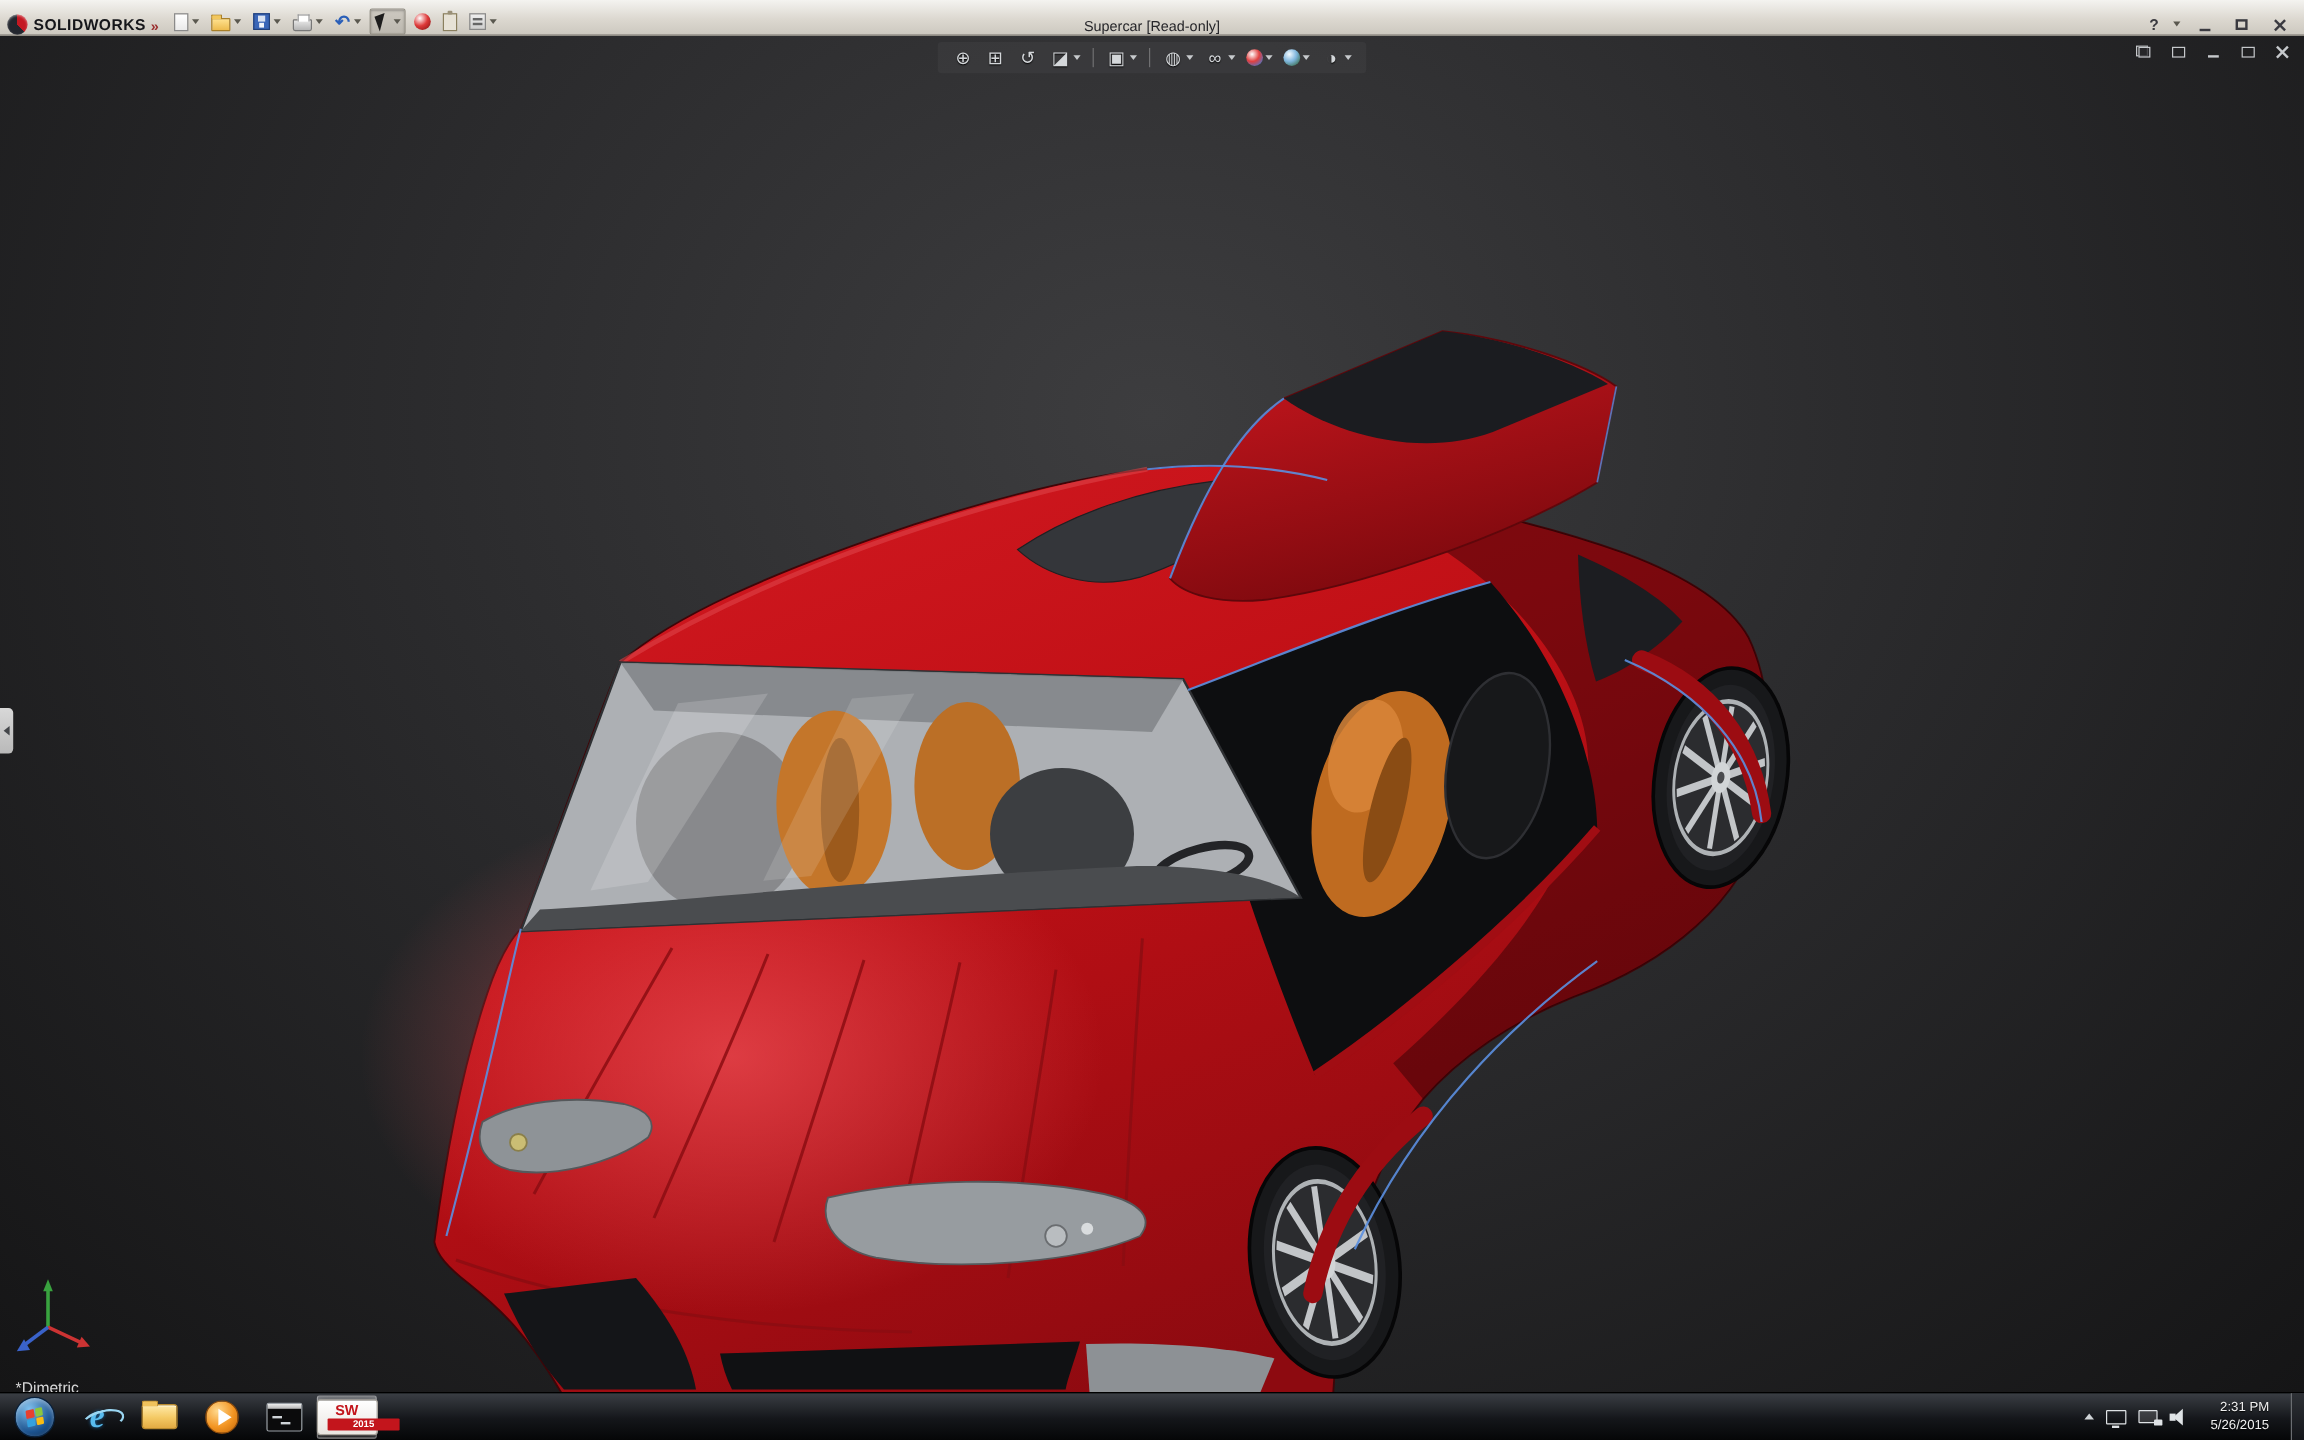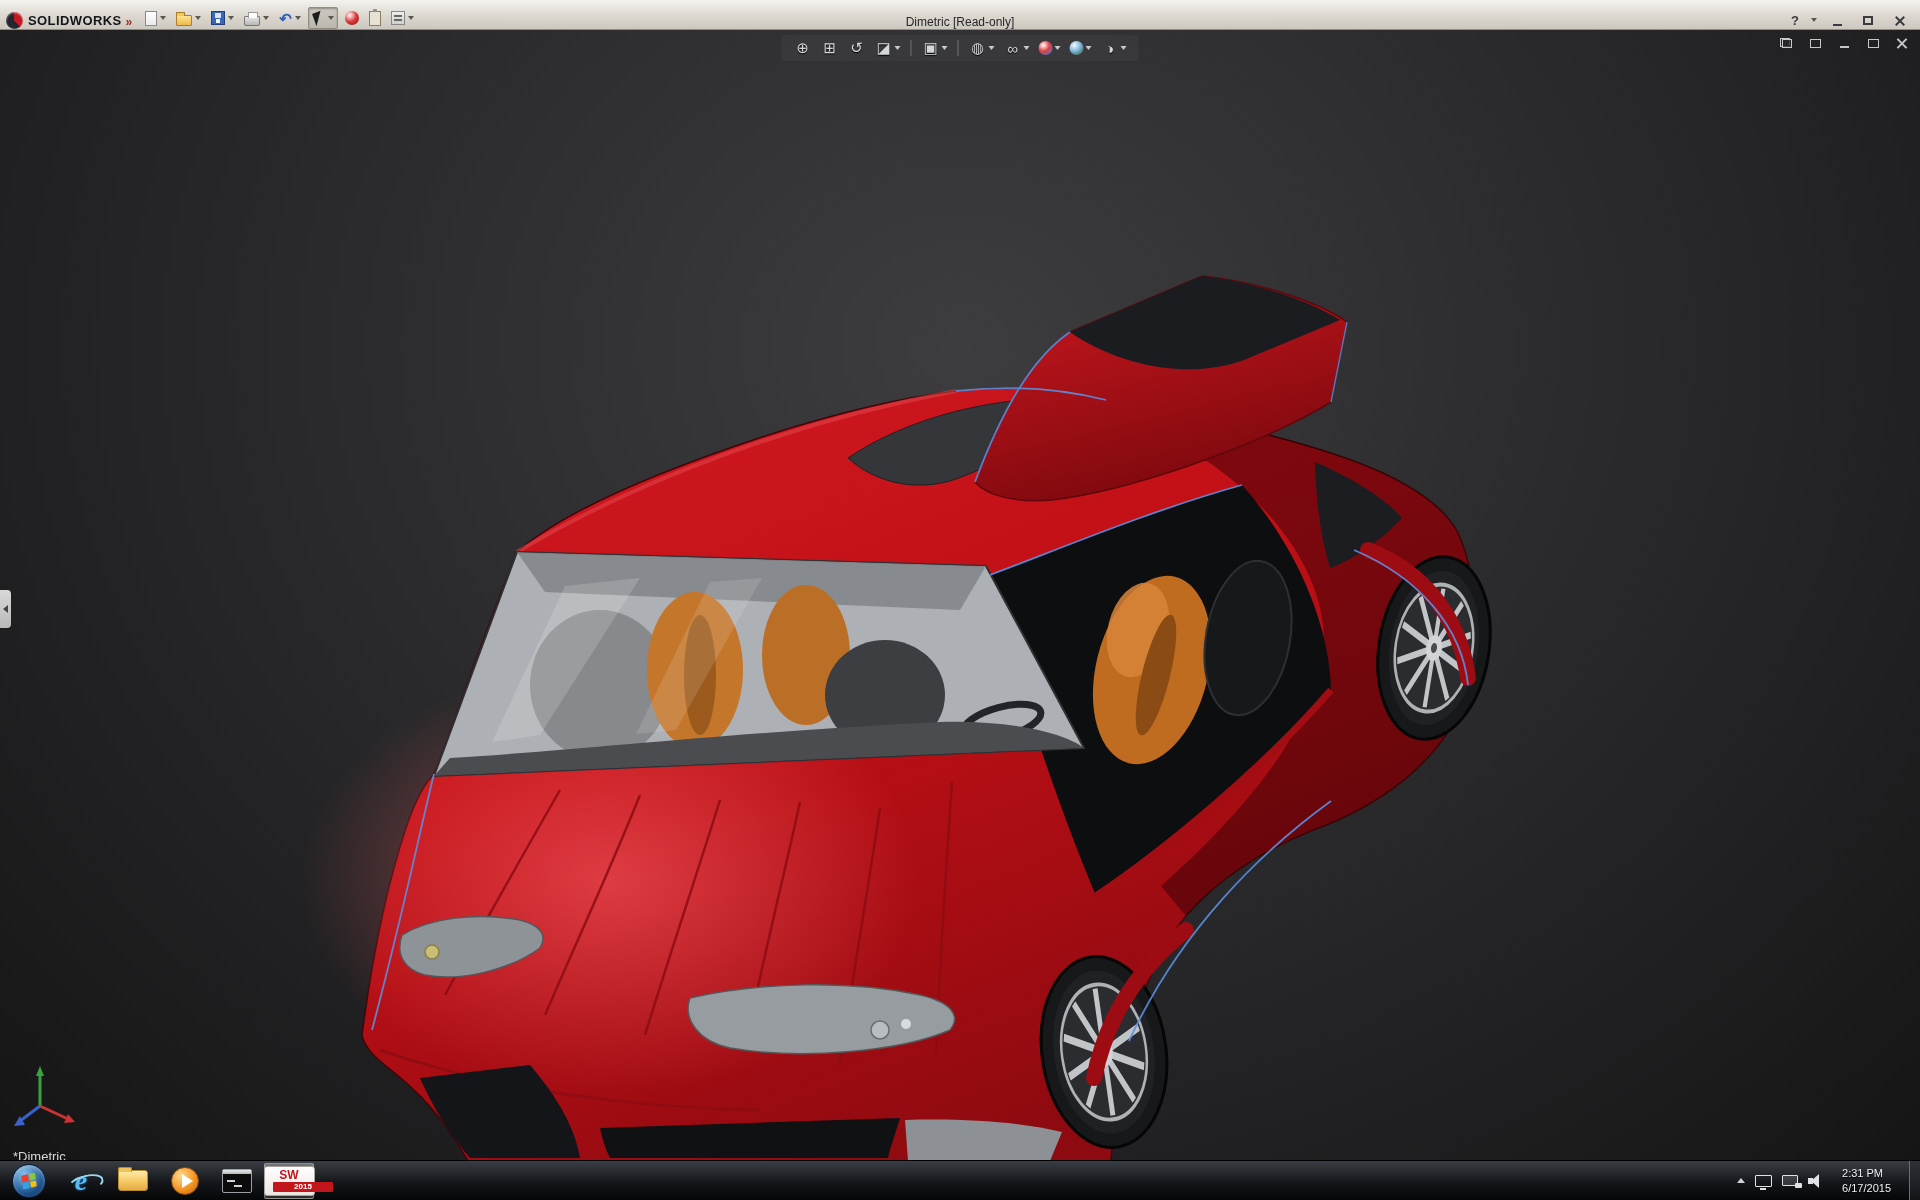--- a/index.html
+++ b/index.html
@@ -138,21 +138,21 @@
   .chev-up{width:0;height:0;border-left:4px solid transparent;border-right:4px solid transparent;
     border-bottom:5px solid #cfd3d6;}
   .ti-display{width:17px;height:12px;border:1.5px solid #dfe3e6;border-radius:1px;position:relative;}
   .ti-display::after{content:"";position:absolute;left:4px;bottom:-4px;width:6px;height:2px;background:#dfe3e6;}
   .ti-network{width:16px;height:11px;border:1.5px solid #dfe3e6;border-radius:1px;position:relative;background:rgba(255,255,255,.15);}
   .ti-network::after{content:"";position:absolute;right:-5px;bottom:-3px;width:7px;height:5px;background:#dfe3e6;border-radius:1px;}
   .ti-volume{position:relative;width:16px;height:14px;}
   .ti-volume::before{content:"";position:absolute;left:0;top:4px;width:5px;height:6px;background:#dfe3e6;}
   .ti-volume::after{content:"";position:absolute;left:3px;top:0;width:0;height:0;
     border-right:8px solid #dfe3e6;border-top:7px solid transparent;border-bottom:7px solid transparent;}
-  .clock{color:#f0f0f0;font-size:11px;text-align:left;line-height:1.35;padding:0 8px;text-shadow:0 1px 1px #000;}
+  .clock{color:#f0f0f0;font-size:11px;text-align:right;line-height:1.35;padding:0 8px;text-shadow:0 1px 1px #000;}
   .show-desktop{width:11px;height:40px;border-left:1px solid #6a6d71;
     background:linear-gradient(#2e3136,#121418);}
 </style>
 </head>
 <body>
 
 <div class="titlebar">
   <div class="brand">
     <span class="emblem"></span>
     <span class="brand-text">SOLIDWORKS</span>
@@ -187,21 +187,21 @@
         <span class="i-appearance"></span>
       </div>
     <div class="tbtn">
         <span class="i-clipboard"></span>
       </div>
     <div class="tbtn">
         <span class="i-options"></span>
         <span class="dd"></span>
       </div>
   </div>
-  <div class="title-text">Dimetric [Read-only]</div>
+  <div class="title-text">Supercar [Read-only]</div>
   <div class="win-controls">
     <span class="help-q">?</span>
     <span class="dd"></span>
     <span class="wb wb-min">
         <i></i>
       </span>
     <span class="wb wb-max">
         <i></i>
       </span>
     <span class="wb">
@@ -474,17 +474,17 @@
     </span>
   </div>
 
   <div class="tray">
     <span class="chev-up"></span>
     <span class="ti-display"></span>
     <span class="ti-network"></span>
     <span class="ti-volume"></span>
     <div class="clock">
       <div>2:31 PM</div>
-      <div>6/17/2015</div>
+      <div>5/26/2015</div>
     </div>
     <div class="show-desktop"></div>
   </div>
 </div>
 
 </body></html>

